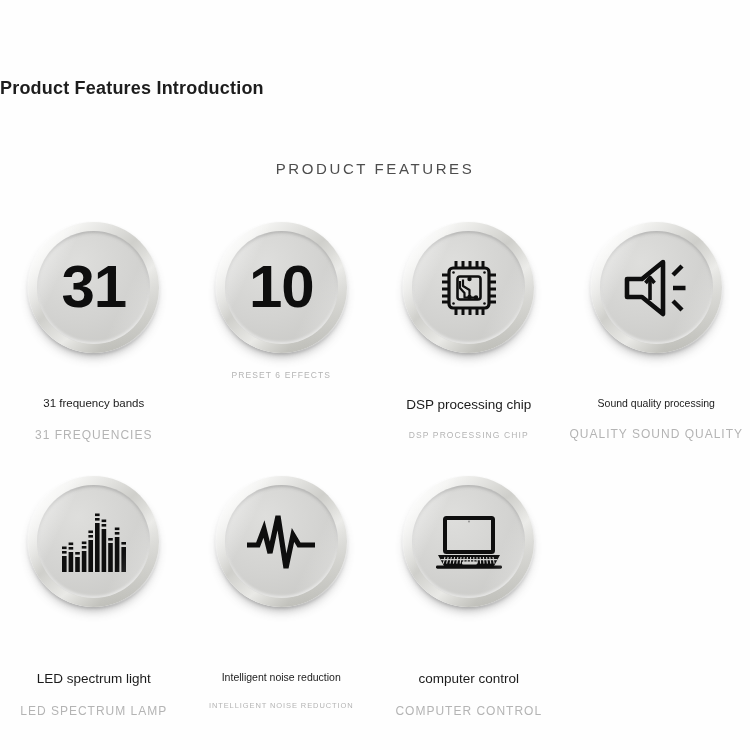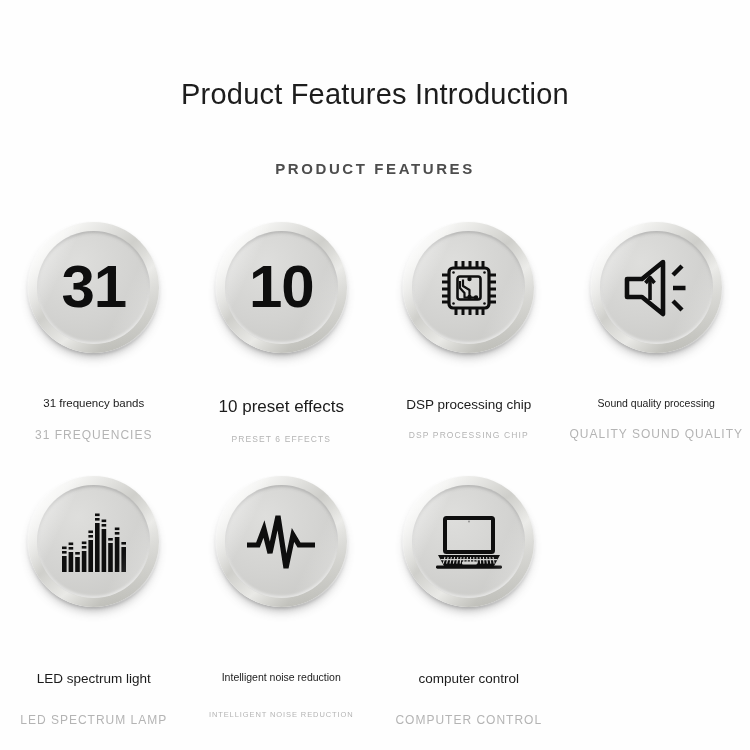--- a/index.html
+++ b/index.html
@@ -20,34 +20,33 @@
     position: relative;
     background: #fefefe;
   }
 
   
   .title {
     position: absolute;
     top: 78px;
     left: 0;
     width: 750px;
-    text-align: center;
-    font-size: 29px;
-    font-weight: 400;
+    font-size: 18px;
+    font-weight: 700;
     color: #1d1d1d;
     letter-spacing: 0.2px;
   }
   .subtitle {
     position: absolute;
     top: 160px;
     left: 0;
     width: 750px;
     text-align: center;
     font-size: 15px;
-    font-weight: 700;
+    font-weight: 400;
     color: #4d4d4d;
     letter-spacing: 2.6px;
   }
 
   
   .grid {
     position: absolute;
     top: 218px;
     left: 0;
     width: 750px;
@@ -133,21 +132,21 @@
     white-space: nowrap;
     font-weight: 400;
   }
   
   .r1 .disc { margin-top: 4px; }
   .r1 .label    { margin-top: 44px; }
   .r1 .sublabel { margin-top: 17px; }
   
   .r2 .disc { margin-top: 0px; }
   .r2 .label    { margin-top: 64px; }
-  .r2 .sublabel { margin-top: 26px; }
+  .r2 .sublabel { margin-top: 17px; }
 
   
   .s-xs  { font-size: 10.5px; }
   .s-sm  { font-size: 11.5px; }
   .s-md  { font-size: 13.5px; }
   .s-lg  { font-size: 17px; }
   .sub-xs { font-size: 7.5px;  letter-spacing: 0.9px; }
   .sub-sm { font-size: 12px;    letter-spacing: 1.0px; }
   .sub-md { font-size: 8.5px;  letter-spacing: 1.1px; }
 </style>
@@ -170,21 +169,20 @@
       <div class="label s-sm">31 frequency bands</div>
       <div class="sublabel sub-sm">31 FREQUENCIES</div>
     </div>
 
     <div class="cell r1">
       <div class="disc">
         <div class="disc-face">
           <div class="disc-num">10</div>
         </div>
       </div>
-      <div class="label s-lg">10 preset effects</div>
       <div class="sublabel sub-md">PRESET  6 EFFECTS</div>
     </div>
 
     <div class="cell r1">
       <div class="disc">
         <div class="disc-face">
           <div class="icon-wrap">
             <svg width="66" height="66" viewBox="0 0 66 66">
               <g fill="none" stroke="#0e0e0e" stroke-width="3.2">
                 <rect x="13" y="13" width="40" height="40" rx="4"></rect>

